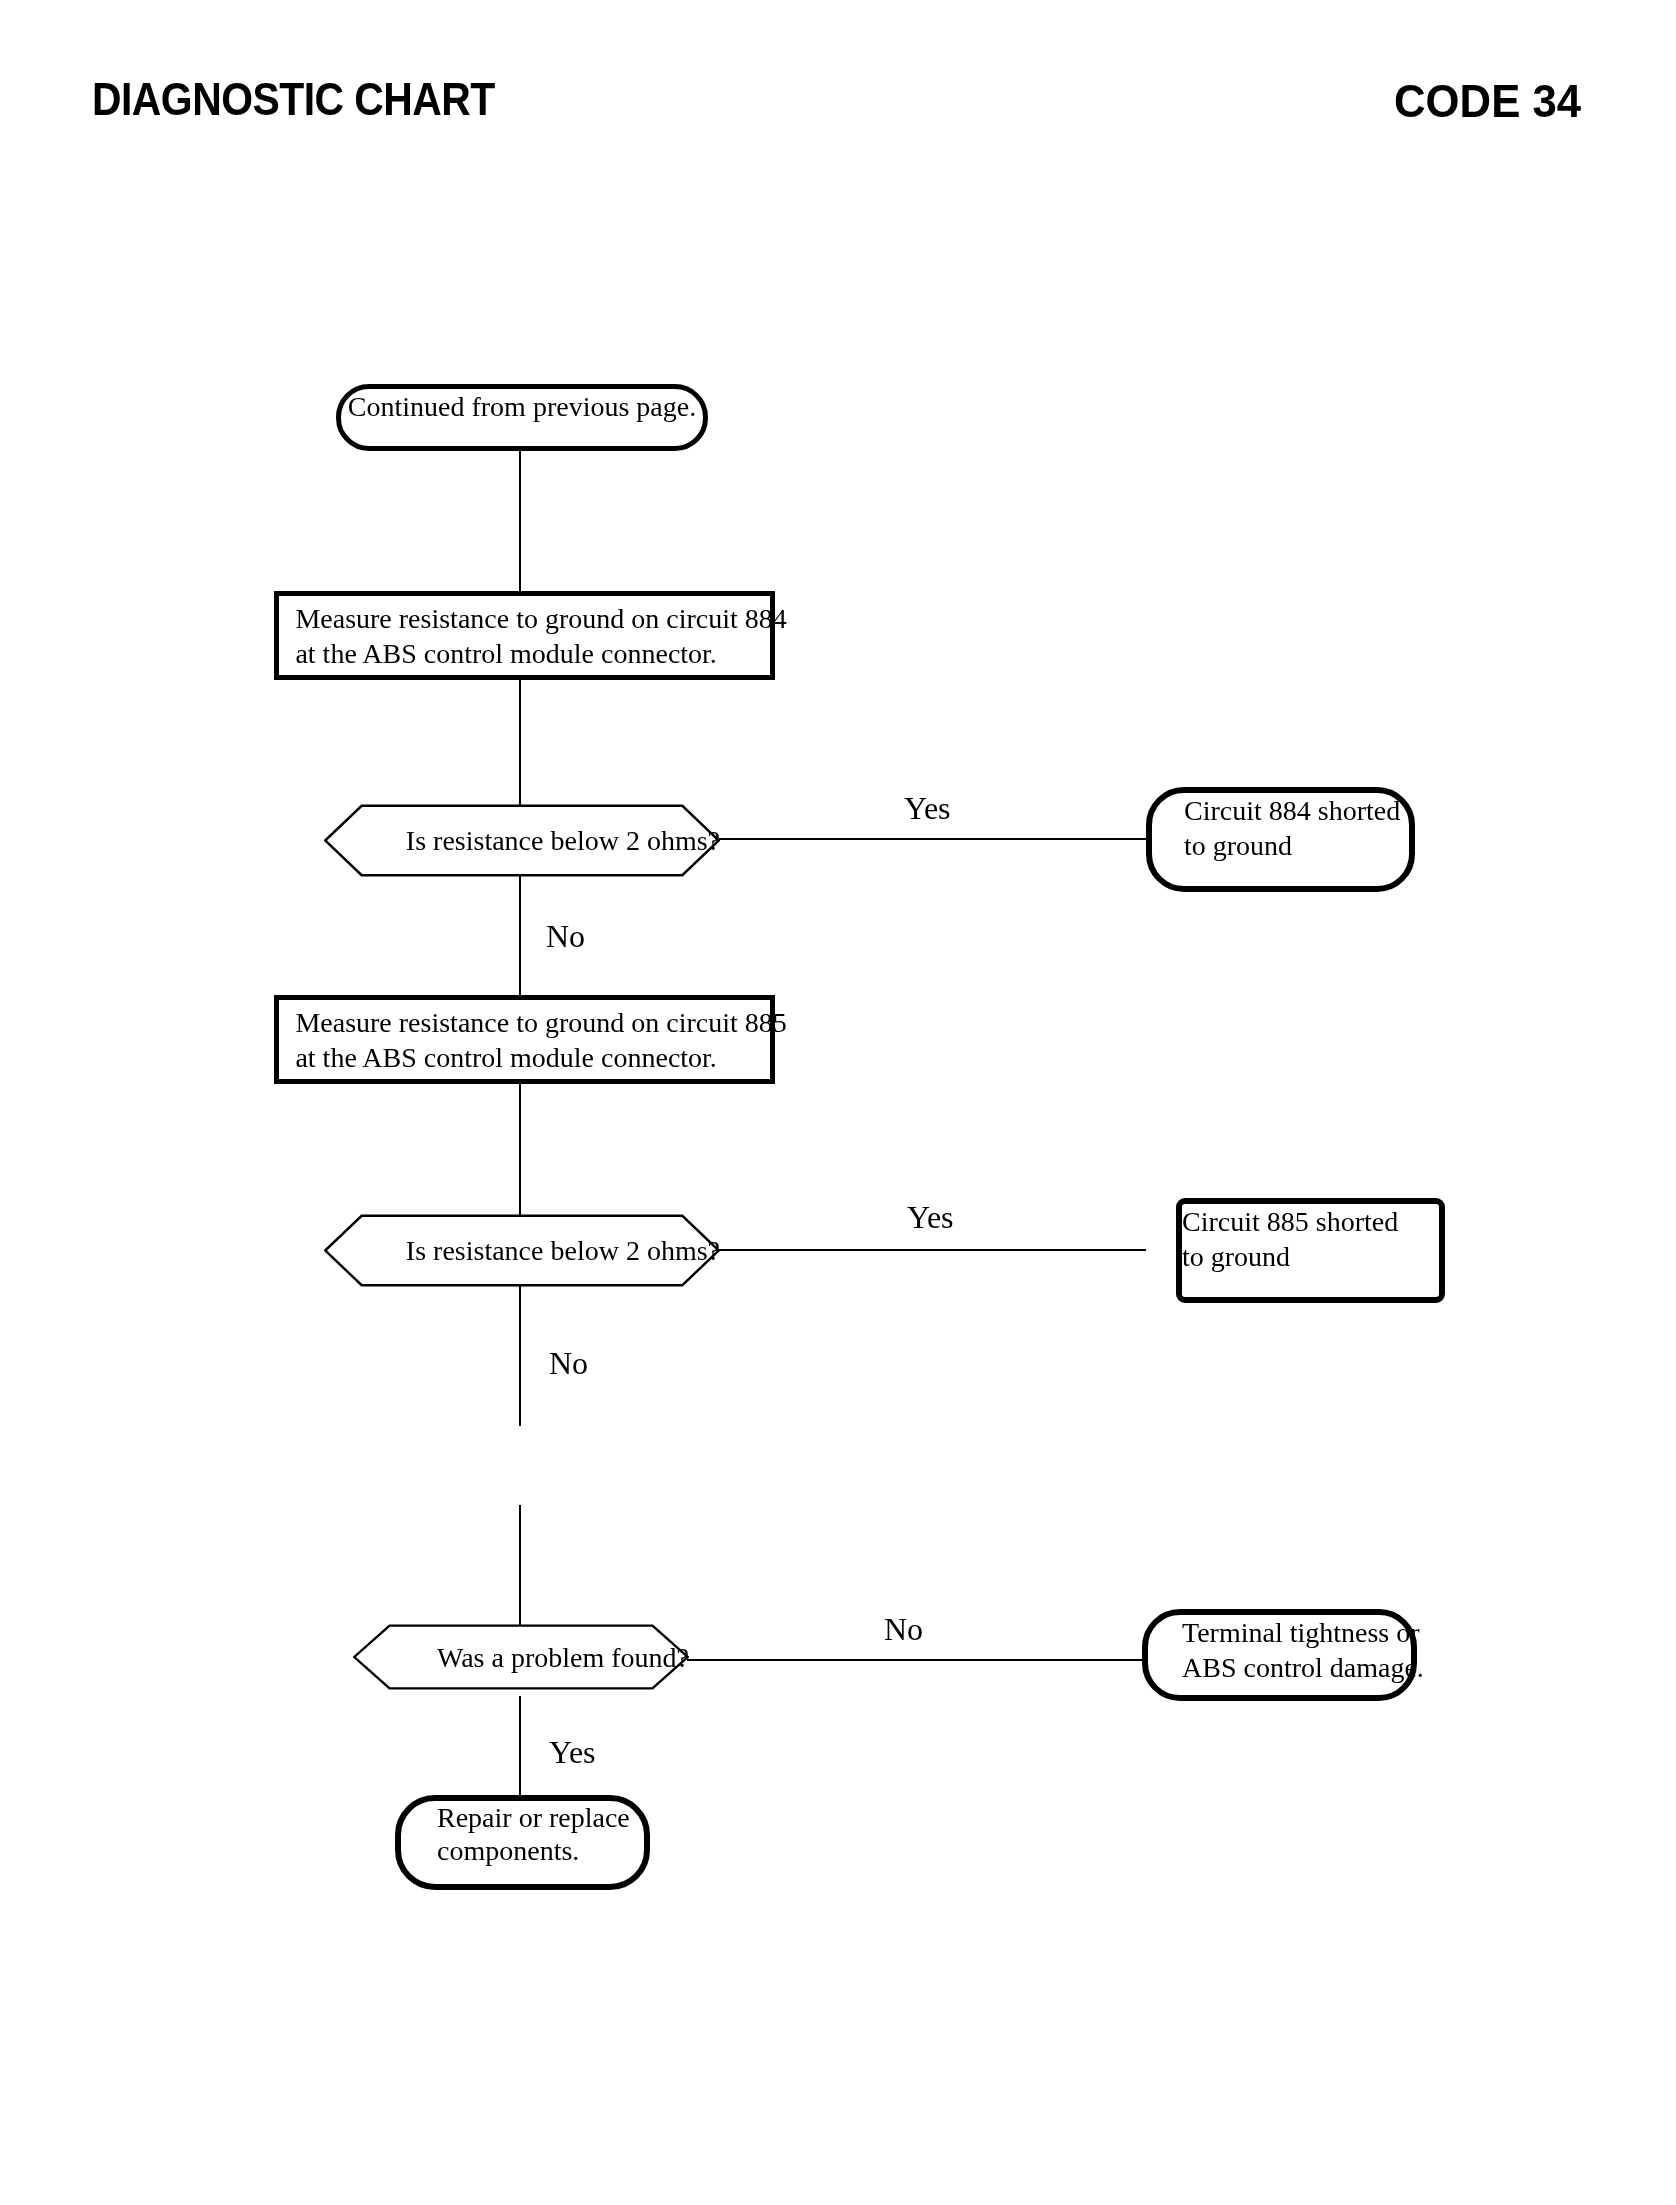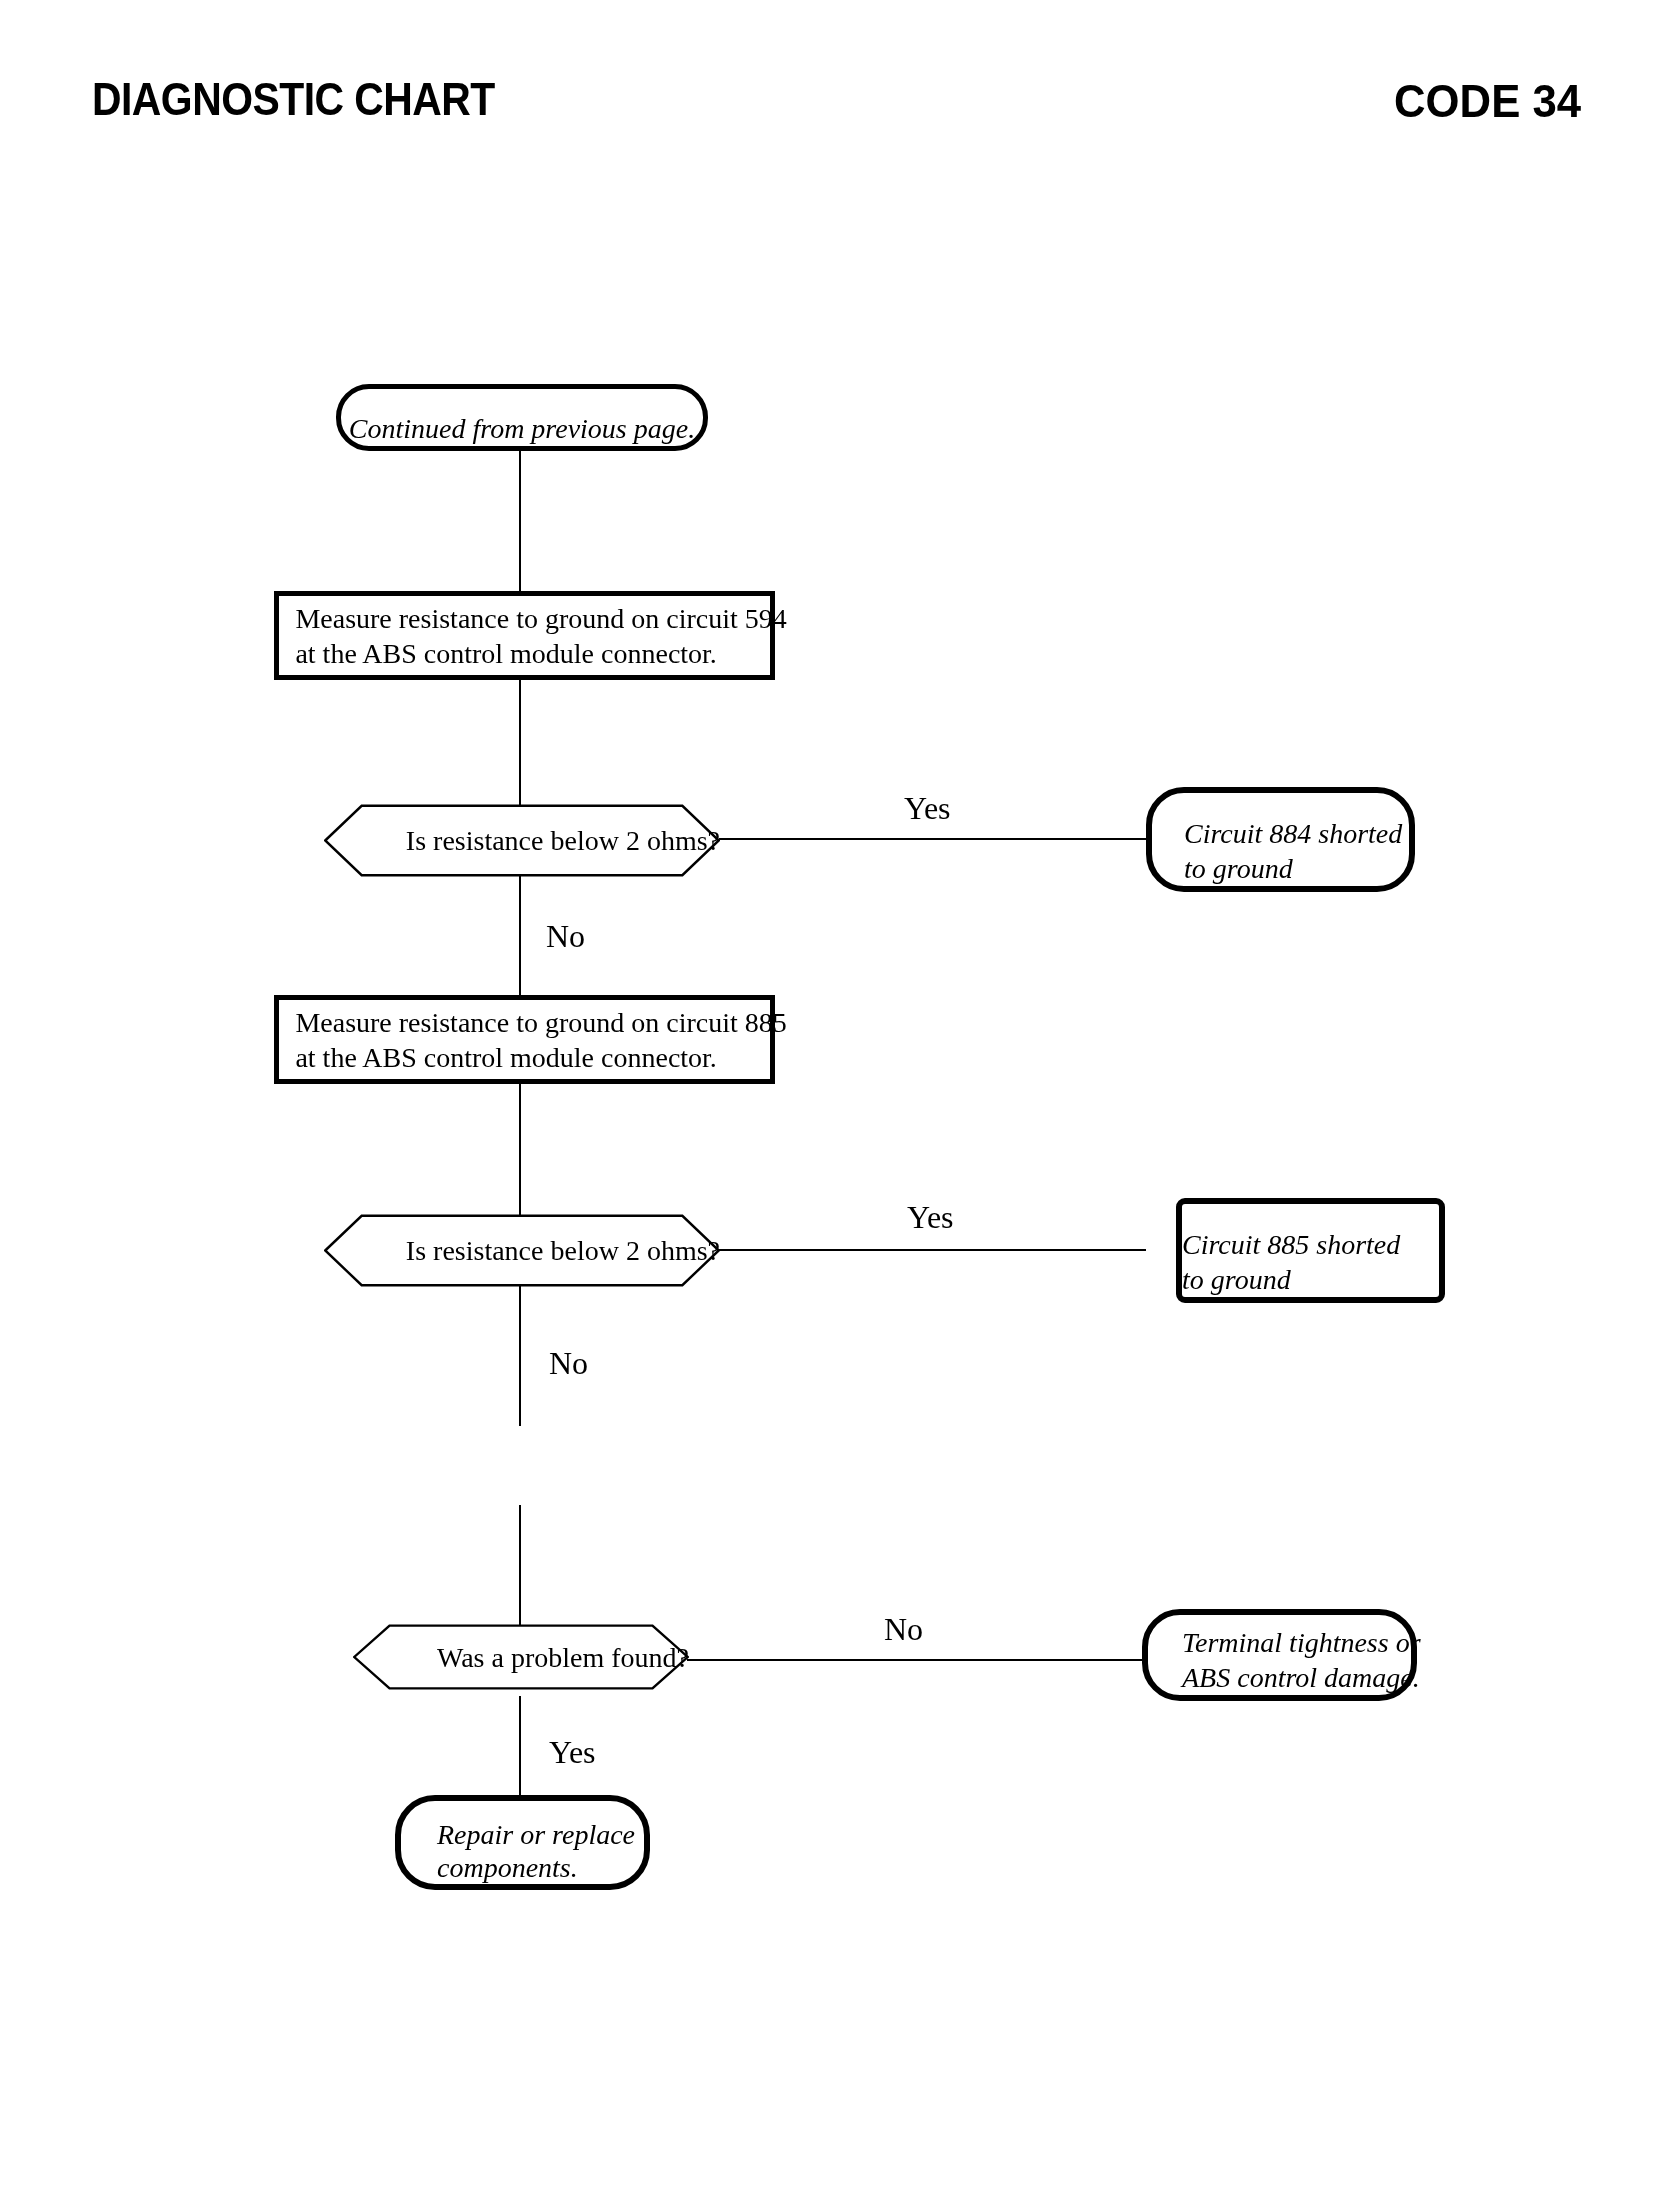--- a/index.html
+++ b/index.html
@@ -5,21 +5,21 @@
   html,body{margin:0;padding:0;background:#ffffff;}
   #canvas{position:relative;width:1676px;height:2205px;background:#ffffff;overflow:hidden;
           font-family:"Liberation Serif", serif;color:#000;margin-top:44px;}
   .hdr{position:absolute;font-family:"Liberation Sans", sans-serif;font-weight:bold;
        font-size:47px;white-space:nowrap;}
   #title{left:92px;top:27px;transform:scaleX(0.87);transform-origin:left top;letter-spacing:-0.6px;}
   #code{left:1394px;top:29px;transform:scaleX(0.93);transform-origin:left top;}
   .node{position:absolute;box-sizing:border-box;background:#fff;font-size:28px;line-height:35px;}
   .rect{border:5.5px solid #000;display:flex;flex-direction:column;justify-content:center;
         padding-left:16.4px;padding-right:4.9px;}
-  .pill{border:6.7px solid #000;display:flex;flex-direction:column;justify-content:flex-end;font-style:italic;}
+  .pill{border:6.7px solid #000;display:flex;flex-direction:column;justify-content:flex-start;}
   .pill.center{align-items:center;}
   .hex{display:flex;align-items:center;justify-content:flex-end;background:transparent;}
   .hex svg{position:absolute;inset:0;width:100%;height:100%;}
   .hex span{position:relative;z-index:1;}
   .edge{position:absolute;background:#000;}
   .lbl{position:absolute;font-size:32px;white-space:nowrap;}
   .nowrap{white-space:nowrap;}
 </style>
 </head>
 <body>
@@ -45,21 +45,21 @@
   <div class="lbl" style="left:907px;top:1155px">Yes</div>
   <div class="lbl" style="left:549px;top:1301px">No</div>
   <div class="lbl" style="left:884px;top:1567px">No</div>
   <div class="lbl" style="left:549px;top:1690px">Yes</div>
 
   <div class="node pill center" style="left:336px;top:340px;width:372px;height:67px;border-width:5.5px;border-radius:33px">
     <span class="nowrap">Continued from previous page.</span>
   </div>
 
   <div class="node rect" style="left:274px;top:547px;width:501px;height:89px">
-    <span class="nowrap">Measure resistance to ground on circuit 594</span>
+    <span class="nowrap">Measure resistance to ground on circuit 884</span>
     <span class="nowrap">at the ABS control module connector.</span>
   </div>
 
   <div class="node hex" style="left:324px;top:760px;width:396px;height:73px">
     <svg viewBox="0 0 652 120" preserveAspectRatio="none">
       <polygon points="2,60 62,3 590,3 650,60 590,117 62,117" fill="#ffffff" stroke="#000000" stroke-width="4"></polygon>
     </svg>
     <span>Is resistance below 2 ohms?</span>
   </div>
 

